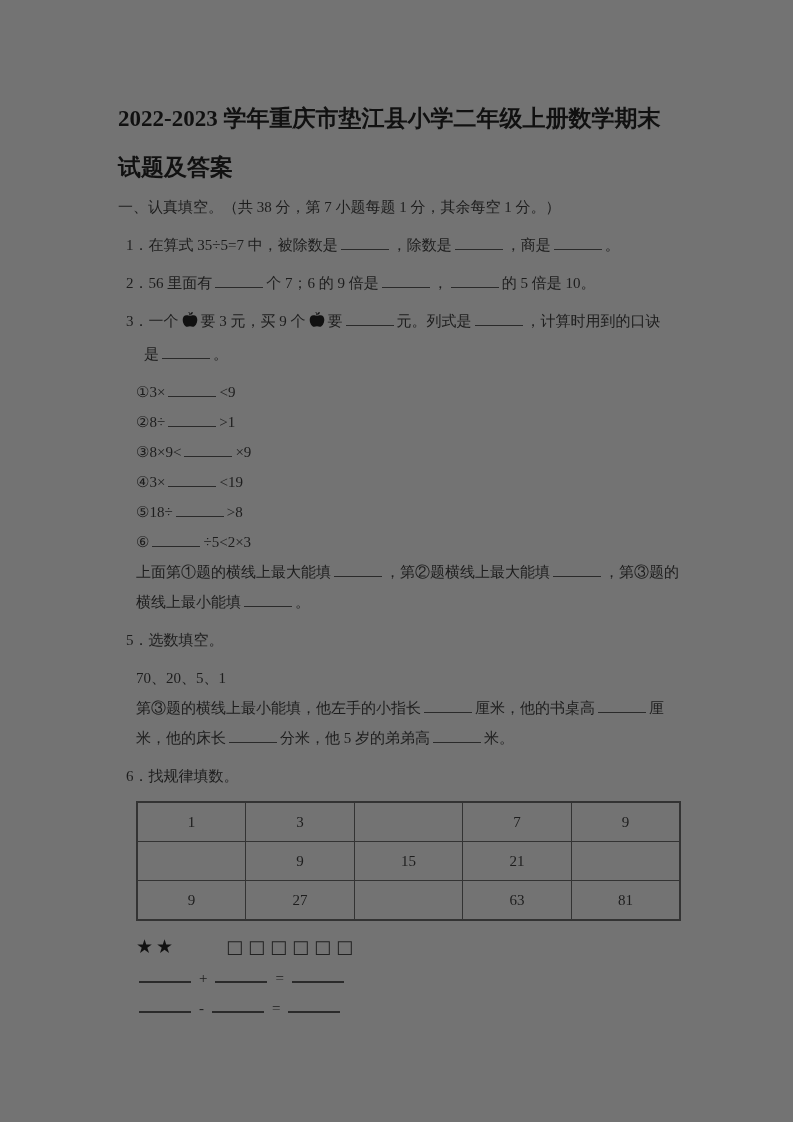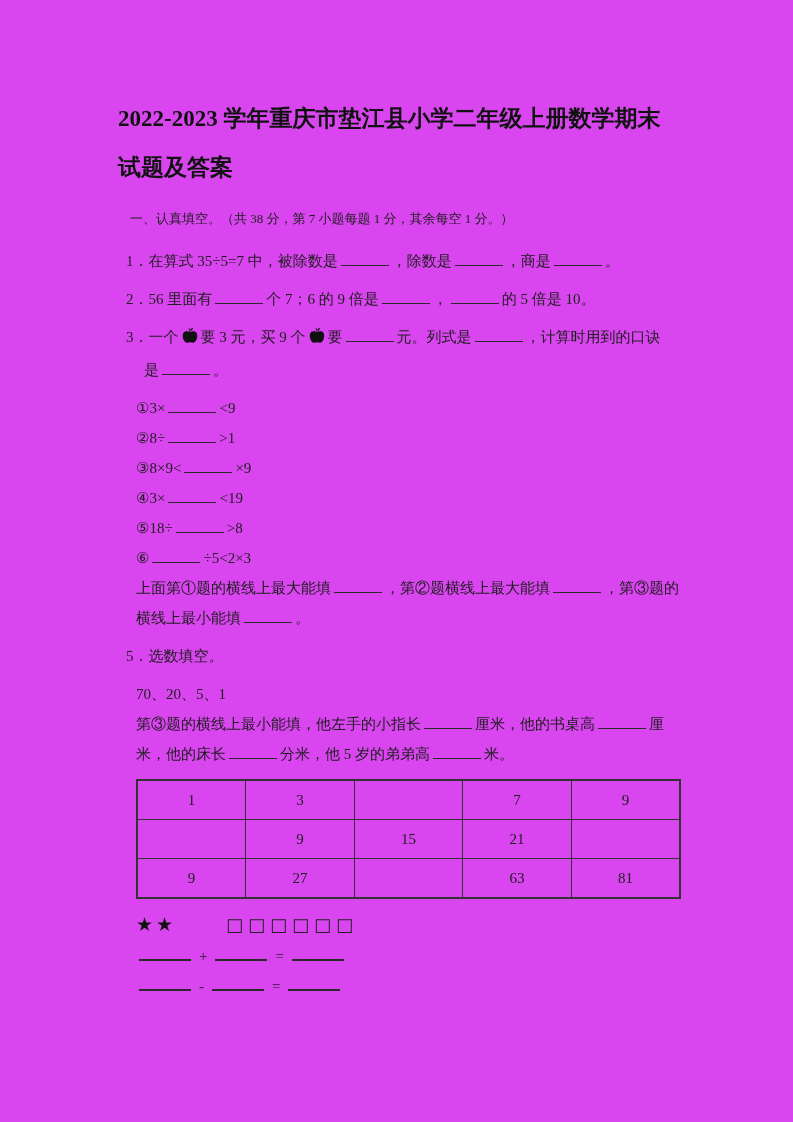--- a/index.html
+++ b/index.html
@@ -1,32 +1,32 @@
 <!DOCTYPE html>
 <html><head>
 <meta charset="utf-8">
 <style>
   html,body { margin:0; padding:0; background:#ffffff; }
   .page {
     position:relative;
     width:793px; height:1122px;
-    background:#d946ef;
+    background:#737373;
     box-sizing:border-box;
     padding:94px 112px 0 118px;
     font-family:"Liberation Serif","DejaVu Serif",serif;
     color:#1d1d1d;
     overflow:hidden;
   }
   .title {
     margin:0; padding:0;
     font-size:23px; font-weight:bold;
     line-height:49px;
     color:#111;
   }
-  .sec-heading { font-size:13px; line-height:30px; margin:12px; }
+  .sec-heading { font-size:15px; line-height:30px; margin:0; }
   .q {
     font-size:15px; line-height:30px; margin:8px;
     padding-left:18px; text-indent:-18px;
   }
   .sub {
     font-size:15px; line-height:30px; margin:0 0 0 18px;
     padding:0; text-indent:0;
   }
   .blank {
     display:inline-block;
@@ -114,20 +114,21 @@
   <p class="sub">
     <span>上面第①题的横线上最大能填</span><span class="blank"></span><span>，第②题横线上最大能填</span><span class="blank"></span><span>，第③题的横线上最小能填</span><span class="blank"></span><span>。</span>
   </p>
 
   <p class="q">5．选数填空。</p>
   <p class="sub">70、20、5、1</p>
   <p class="sub">
     <span>第③题的横线上最小能填，他左手的小指长</span><span class="blank"></span><span>厘米，他的书桌高</span><span class="blank"></span><span>厘米，他的床长</span><span class="blank"></span><span>分米，他 5 岁的弟弟高</span><span class="blank"></span><span>米。</span>
   </p>
 
+  <p class="q">6．找规律填数。</p>
 
   <table class="pattern">
     <tbody>
       <tr>
         <td>1</td>
         <td>3</td>
         <td></td>
         <td>7</td>
         <td>9</td>
       </tr>

